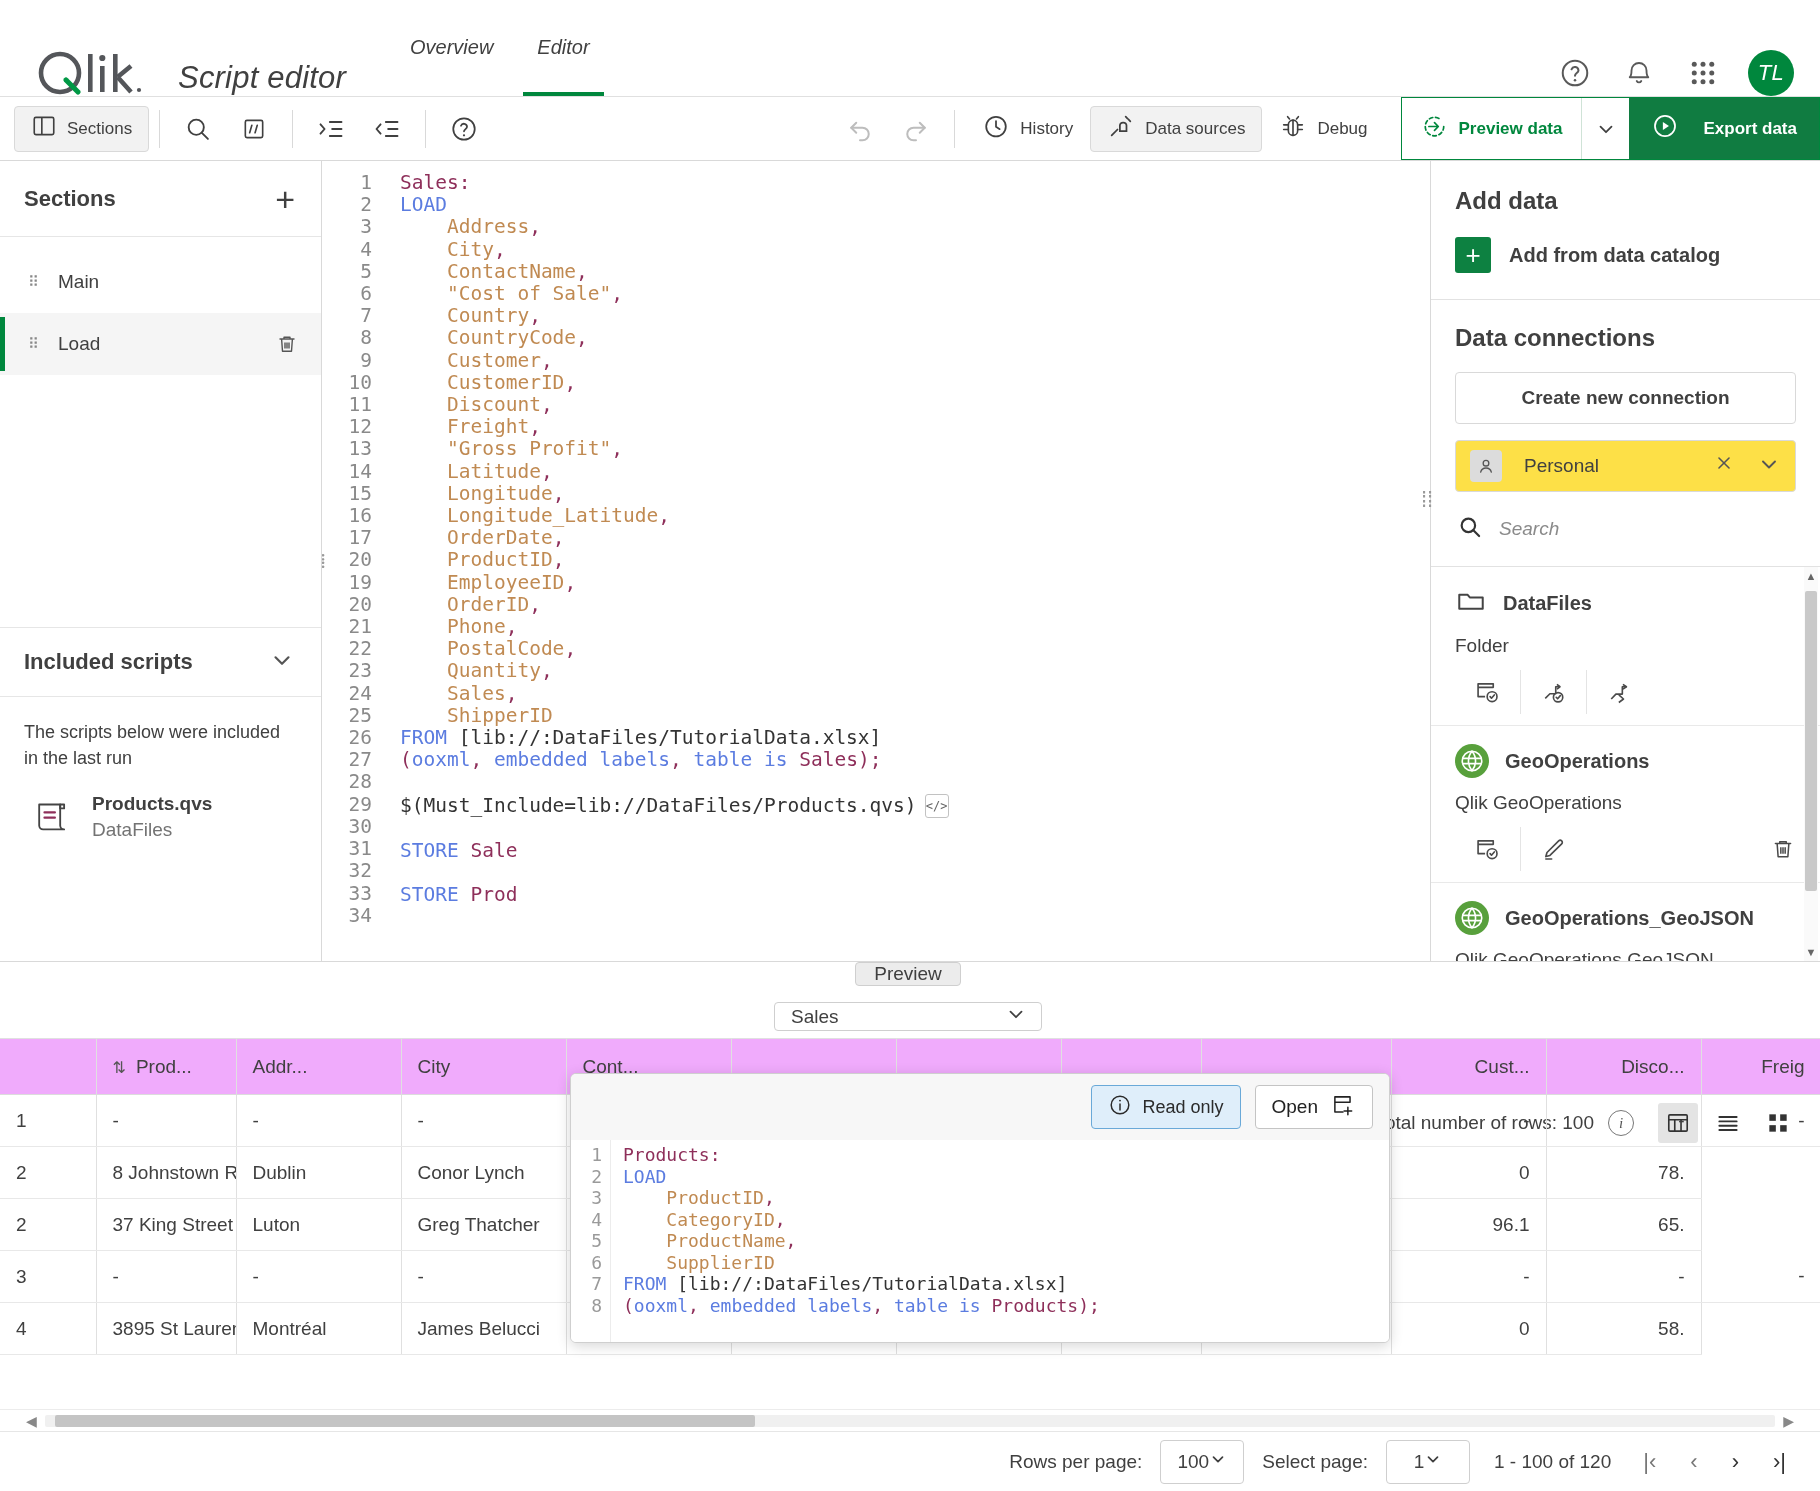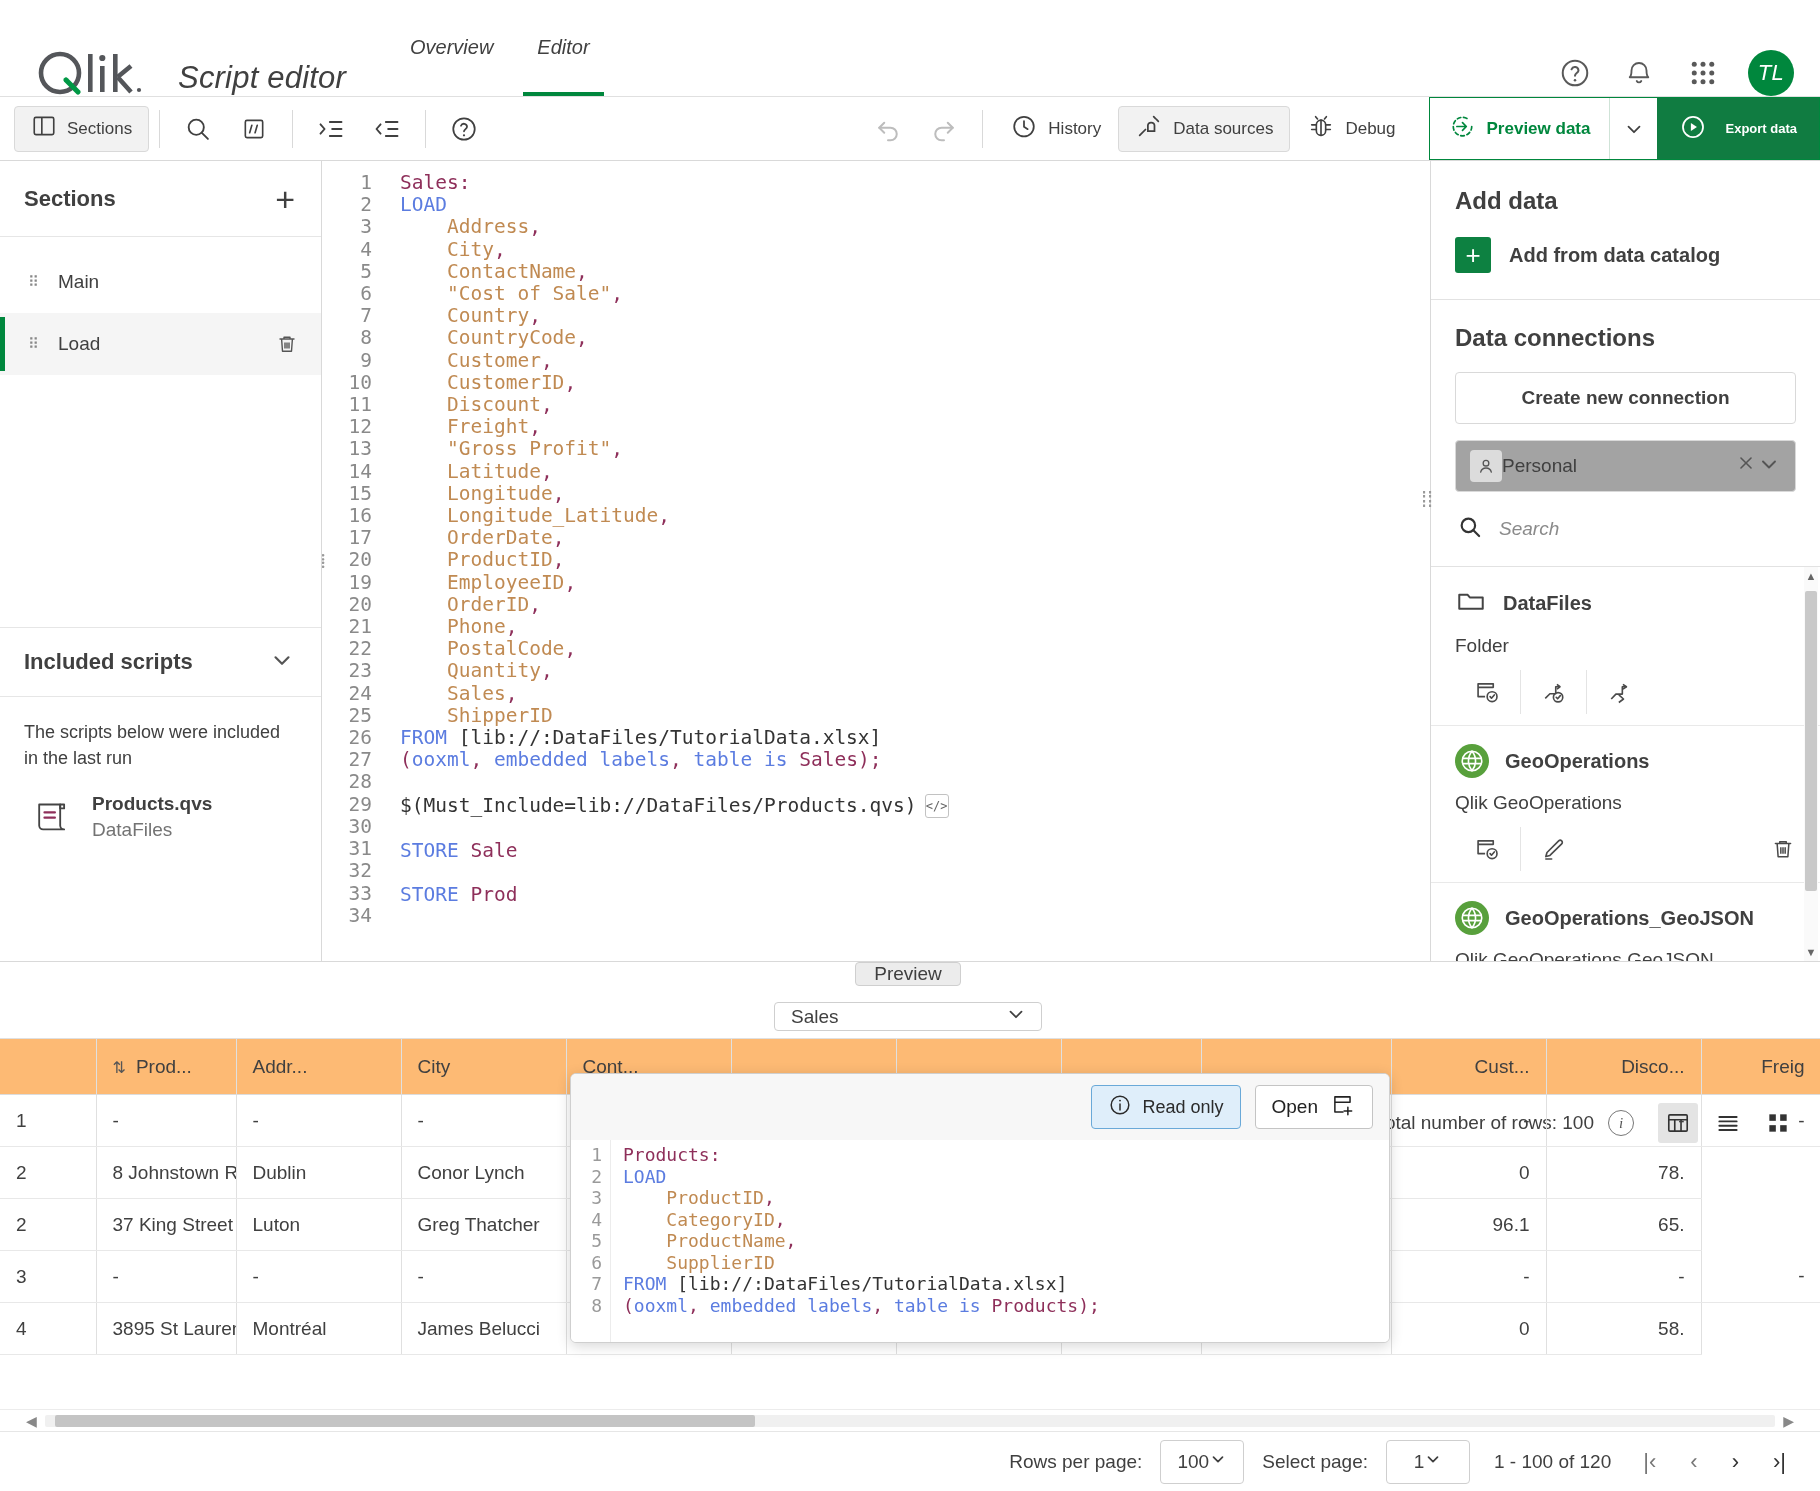--- a/index.html
+++ b/index.html
@@ -55,22 +55,22 @@
   .preview-group {
     display: flex; align-items: center; align-self: stretch; border-left: 1px solid #00873d; border-right: 1px solid #00873d;
     border-top: 1px solid #00873d; border-bottom: 1px solid #00873d; margin-left: 16px; background: #fff;
   }
   .preview-btn {
     display: flex; align-items: center; gap: 11px; padding: 0 19px; height: 100%;
     color: #00873d; font-size: 17px; cursor: pointer; font-weight: 600;
   }
   .preview-caret { width: 48px; height: 100%; display: flex; align-items: center; justify-content: center; border-left: 1px solid #cfe3d7; color: #444; cursor: pointer; }
   .export-btn {
-    display: flex; align-items: center; gap: 18px; padding: 0 22px; height: 100%;
-    background: #107c41; color: #fff; font-size: 13px; font-weight: 600; cursor: pointer;
+    display: flex; align-items: center; gap: 24px; padding: 0 22px; height: 100%;
+    background: #107c41; color: #fff; font-size: 17px; font-weight: 600; cursor: pointer;
   }
 
   
   .body { flex: 1; display: flex; min-height: 0; position: relative; }
 
   
   .sidebar { width: 322px; min-width: 322px; border-right: 1px solid #d9d9d9; display: flex; flex-direction: column; background: #fff; }
   .sb-header {
     height: 76px; display: flex; align-items: center; justify-content: space-between;
     padding: 0 26px 0 24px; border-bottom: 1px solid #e6e6e6;
@@ -151,22 +151,22 @@
   .rp-h1 { font-size: 24px; font-weight: 600; color: #404040; margin: 26px 0 0 0; }
   .rp-catalog { display: flex; align-items: center; gap: 18px; margin: 22px 0 26px 0; cursor: pointer; }
   .green-sq { width: 36px; height: 36px; background: #0d8141; border-radius: 3px; display: flex; align-items: center; justify-content: center; color: #fff; font-size: 26px; line-height: 1; }
   .rp-catalog-label { font-size: 20px; font-weight: 600; color: #404040; }
   .rp-divider { height: 1px; background: #e2e2e2; }
   .btn-outline {
     height: 52px; border: 1px solid #d9d9d9; border-radius: 4px; background: #fff;
     display: flex; align-items: center; justify-content: center; font-size: 19px; font-weight: 600; color: #404040; cursor: pointer;
   }
   .conn-select {
-    height: 52px; border: 1px solid #d9d9d9; border-radius: 4px; background: #a3a3a3;
-    display: flex; align-items: center; padding: 8px 14px; gap: 0; margin-top: 16px; cursor: pointer;
+    height: 52px; border: 1px solid #d9d9d9; border-radius: 4px; background: #fde047;
+    display: flex; align-items: center; padding: 8px 14px; gap: 22px; margin-top: 16px; cursor: pointer;
   }
   .conn-avatar { width: 32px; height: 32px; border-radius: 4px; background: #dcdcdc; display: flex; align-items: center; justify-content: center; color: #555; }
   .conn-name { flex: 1; font-size: 19px; color: #404040; }
   .conn-x { color: #555; font-size: 22px; cursor: pointer; }
   .search-row { display: flex; align-items: center; gap: 16px; padding: 22px 24px 22px 26px; }
   .search-ph { font-size: 19px; color: #8a8a8a; font-style: italic; }
   .conn-list { flex: 1; overflow: hidden; border-top: 1px solid #e2e2e2; position: relative; }
   .conn-item { padding: 18px 24px 6px 24px; border-bottom: 1px solid #e9e9e9; }
   .conn-item-head { display: flex; align-items: center; gap: 16px; }
   .conn-item-title { font-size: 20px; font-weight: 700; color: #404040; }
@@ -210,21 +210,21 @@
   .vt.active { background: #e4e4e4; }
 
   
   .tablewrap { flex: 1; overflow: hidden; position: relative; }
   table.dt { border-collapse: collapse; width: 1820px; table-layout: fixed; }
   table.dt th, table.dt td {
     border-right: 1px solid #e0e0e0; border-bottom: 1px solid #e8e8e8;
     font-size: 19px; color: #404040; text-align: left; padding: 0 16px; height: 52px; vertical-align: middle;
     overflow: hidden; white-space: nowrap;
   }
-  table.dt thead th { border-top: 1px solid #e0e0e0; border-bottom: 1px solid #dcdcdc; height: 56px; font-weight: 400; background: #fdba74; }
+  table.dt thead th { border-top: 1px solid #e0e0e0; border-bottom: 1px solid #dcdcdc; height: 56px; font-weight: 400; background: #f0abfc; }
   table.dt td.num, table.dt th.num { text-align: right; }
   .sorticon { color: #555; margin-right: 10px; font-size: 16px; }
   .rowno { color: #404040; text-align: right; }
 
   .hscroll { height: 22px; background: #fff; border-top: 1px solid #ececec; display: flex; align-items: center; padding: 0 18px; }
   .hscroll .track { flex: 1; height: 12px; background: #f0f0f0; position: relative; border-radius: 2px; }
   .hscroll .thumb { position: absolute; left: 10px; top: 0; width: 700px; height: 12px; background: #c4c4c4; border-radius: 2px; }
   .hs-arrow { color: #888; font-size: 14px; padding: 0 8px; }
 
   .pager { height: 60px; min-height: 60px; display: flex; align-items: center; justify-content: flex-end; gap: 18px; padding: 0 26px; border-top: 1px solid #e6e6e6; }

